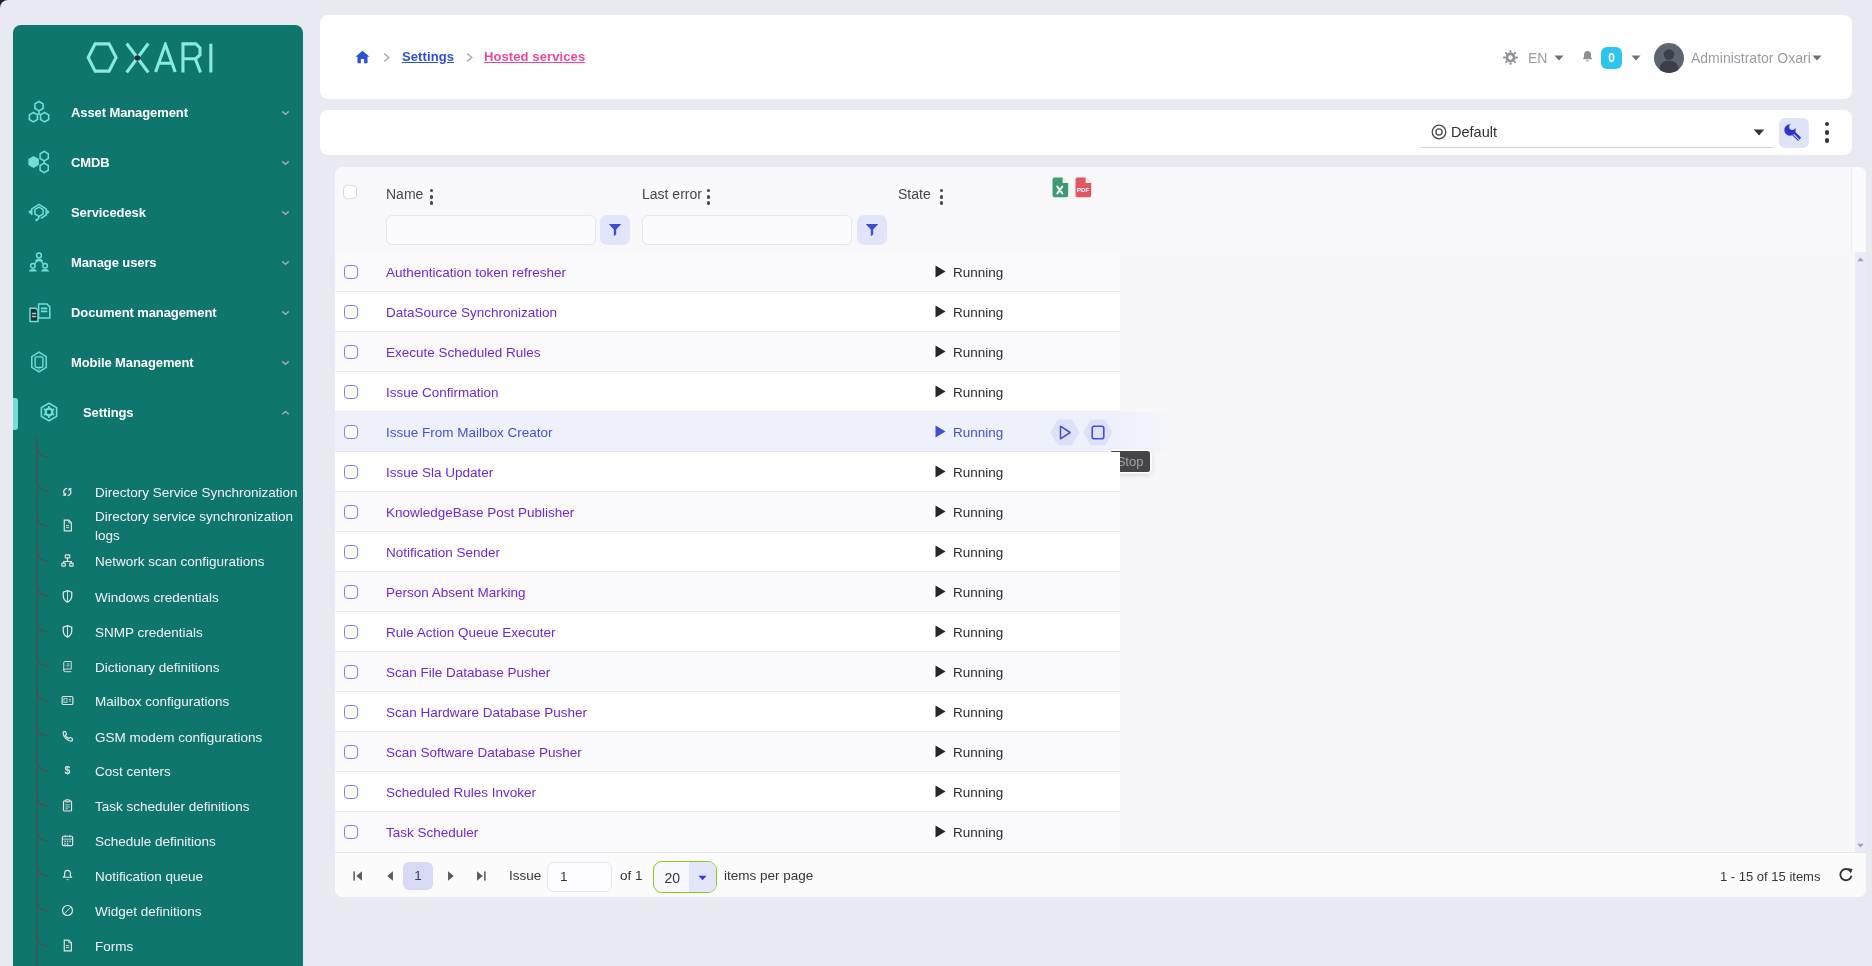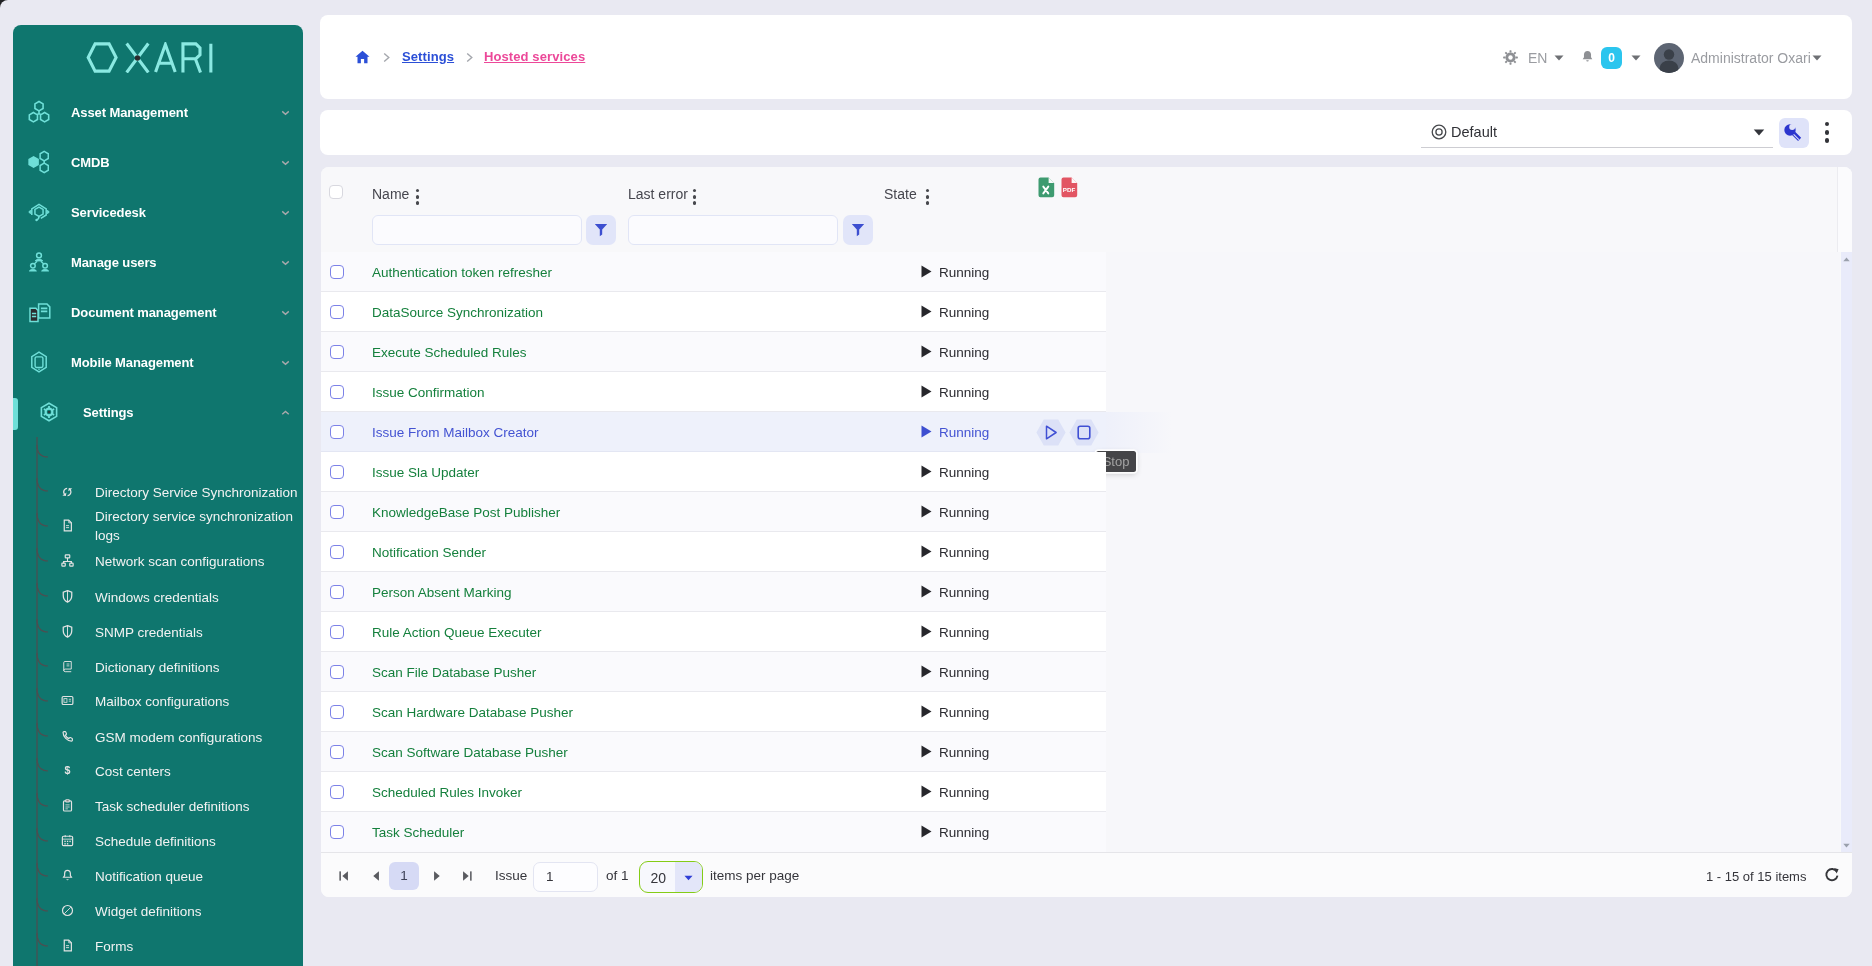--- a/index.html
+++ b/index.html
@@ -11,32 +11,32 @@
 .mi { position:absolute; left:0; width:290px; height:50px; }
 .mi .ic { position:absolute; left:14px; top:13px; width:24px; height:24px; }
 .mi .tx { position:absolute; left:58px; top:50%; transform:translateY(-50%); color:#FFFFFF; font-size:13px; font-weight:700; letter-spacing:-0.1px; }
 .si { position:absolute; left:0; width:290px; height:35px; }
 .si .ic { position:absolute; left:46.5px; top:50%; transform:translateY(-50%); width:16px; height:16px; }
 .si .tx { position:absolute; left:82px; top:50%; transform:translateY(-50%); color:#F2F2F2; font-size:13.5px; font-weight:400; white-space:nowrap; }
 
 .card { position:absolute; background:#fff; border-radius:8px; }
 #crumbs { left:320px; top:15px; width:1532px; height:84px; }
 #toolbar { left:320px; top:110px; width:1532px; height:45px; }
-#grid { left:321px; top:167px; width:1531px; height:730px; background:#F8F9FA; overflow:hidden; }
+#grid { left:335px; top:167px; width:1531px; height:730px; background:#F8F9FA; overflow:hidden; }
 .bc-link { font-size:13px; font-weight:700; letter-spacing:.1px; }
 
 #ghead { position:absolute; left:0; top:0; width:1531px; height:85px; background:#F8F8FA; }
 .hcell { position:absolute; top:19px; font-size:14px; color:#46464E; }
 .finput { position:absolute; top:48px; height:30px; background:#FBFBFE; border:1px solid #E1E5F6; border-radius:6px; }
 .fbtn { position:absolute; top:48px; width:30px; height:30px; background:#E1E5F9; border-radius:7px; }
 #gbody { position:absolute; left:0; top:85px; width:1519px; height:600px; background:#F7F7FA; }
 .row { position:absolute; left:0; width:785px; height:40px; border-bottom:1px solid #E9E9EE; background:#fff; }
 .row.alt { background:#FAFAFD; }
 .row .cb { position:absolute; left:9px; top:13px; }
-.row .nm { position:absolute; left:51px; top:50%; transform:translateY(-50%); font-size:13.5px; color:#15803d; }
+.row .nm { position:absolute; left:51px; top:50%; transform:translateY(-50%); font-size:13.5px; color:#6d28d9; }
 .row .st { position:absolute; left:618px; top:50%; transform:translateY(-50%); font-size:13.5px; color:#2B2B31; }
 .cbx { width:14px; height:14px; border:1.5px solid #7C82E8; border-radius:4px; background:#fff; }
 
 #pager { position:absolute; left:0; top:685px; width:1531px; height:45px; background:#FBFBFC; border-top:1px solid #E5E5E9; font-size:13.5px; color:#35353B; }
 
 #vsb { position:absolute; left:1520px; top:85px; width:11px; height:601px; background:#E9EBFA; }
 </style>
 </head>
 <body>
 <div id="page"></div>

